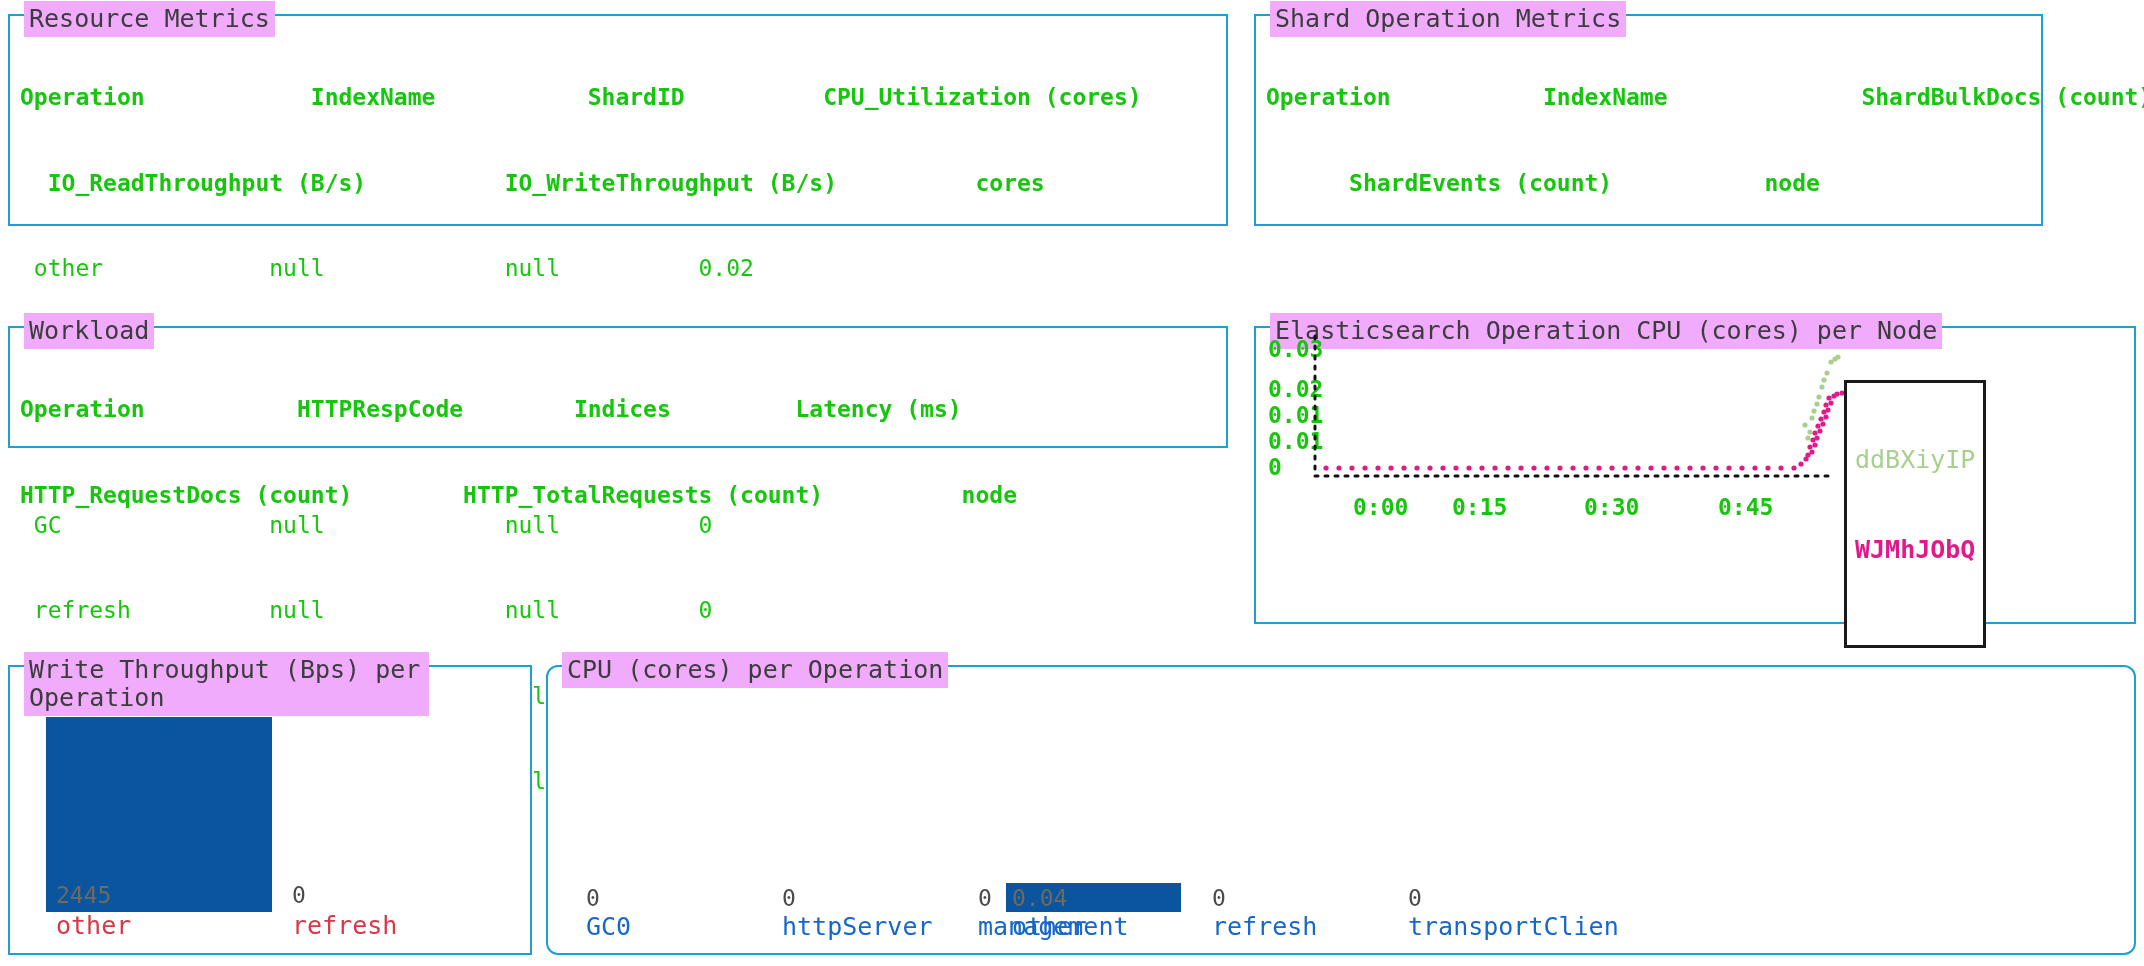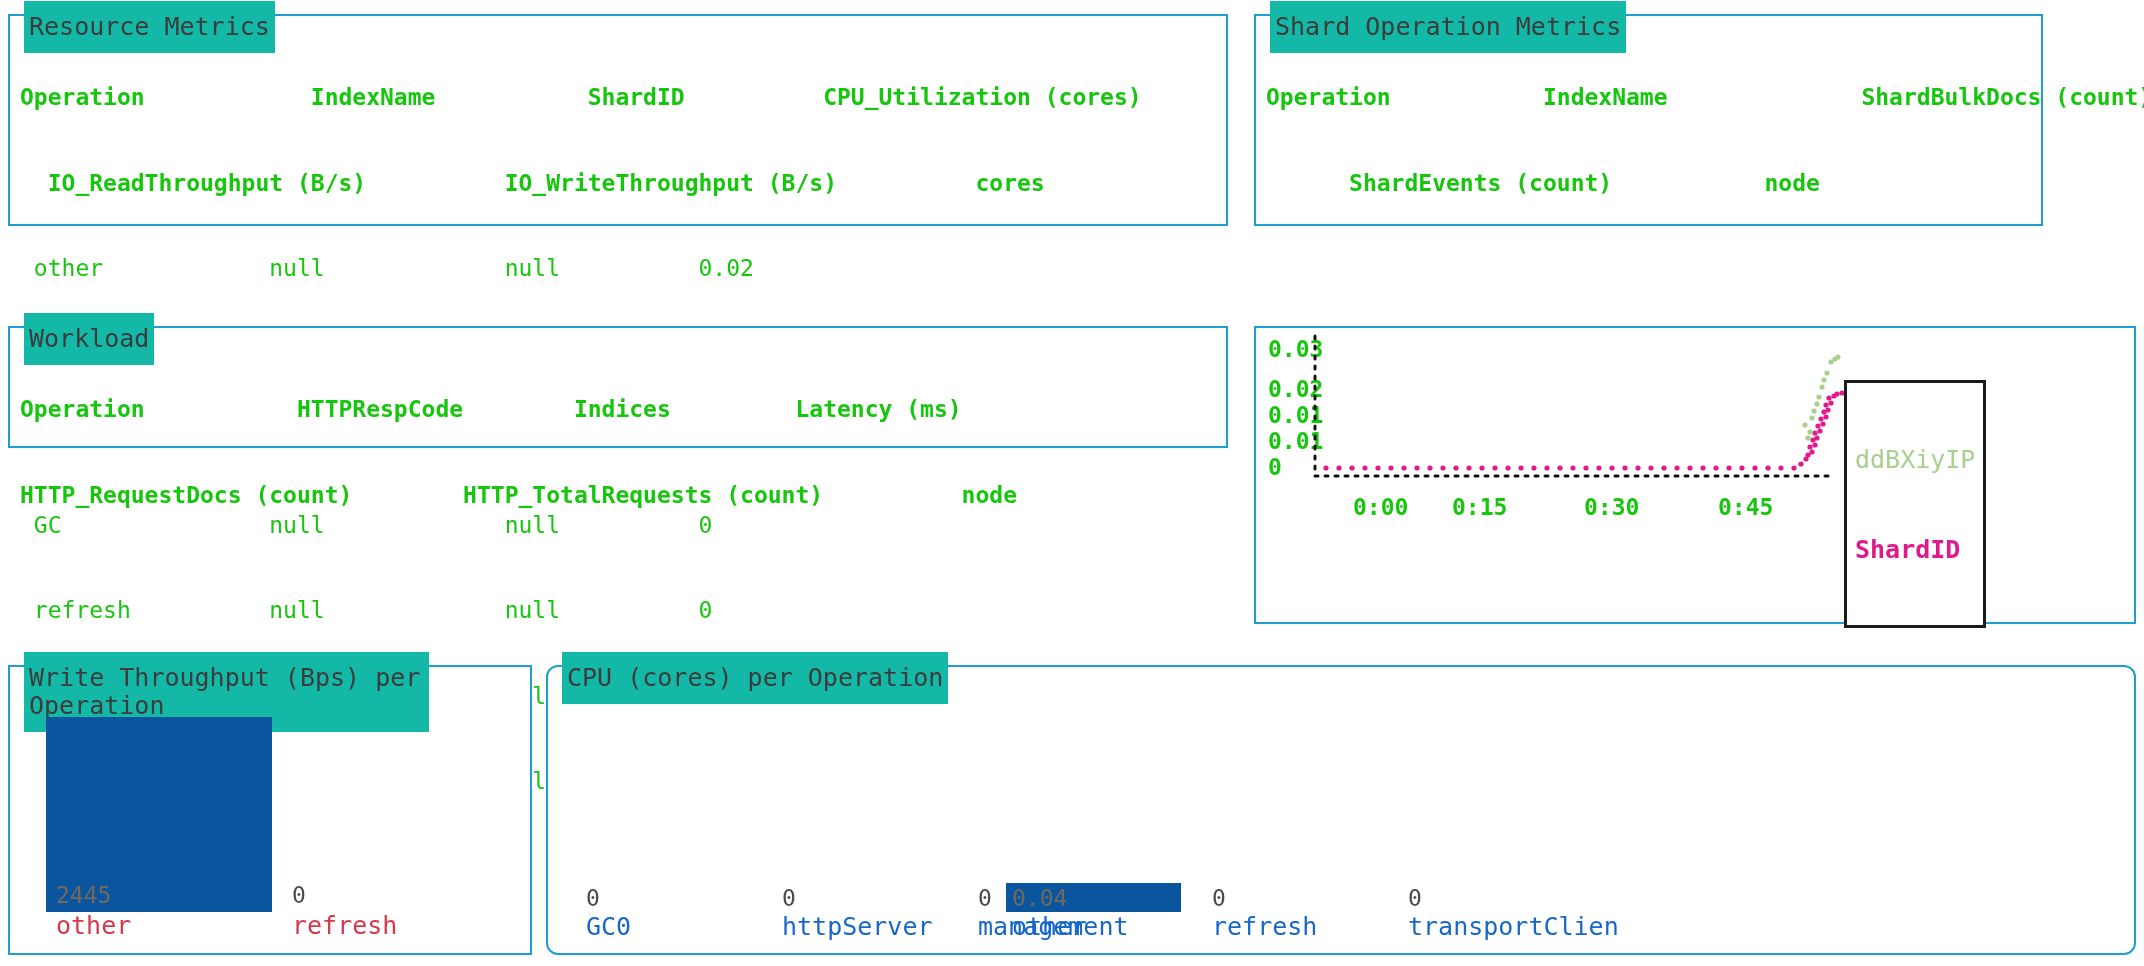--- a/index.html
+++ b/index.html
@@ -9,22 +9,22 @@
   }
   .panel{
     position:absolute;
     border:2px solid #1f9ed4;
     box-sizing:border-box;
     background:#ffffff;
   }
   .panel-title{
     position:absolute;
     top:-15px;left:14px;
-    background:#14b8a6;
-    padding:12px 5px;
+    background:#f0abfc;
+    padding:4px 5px;
     color:#3c3c3c;
     font-size:25px;
     line-height:28px;
     font-family:"DejaVu Sans Mono","Liberation Mono",monospace;
     white-space:pre;
   }
   .panel-title.wrap{ white-space:normal; width:395px; text-align:left; }
 
   
   .metric-table{
@@ -45,21 +45,21 @@
   }
   .xtick{
     position:absolute;color:#16c60c;font-size:23px;line-height:26px;
     font-weight:bold;white-space:pre;
   }
   .axis-dots{position:absolute;}
   .legend-box{
     position:absolute;
     border:3px solid #1a1a1a;
     background:#ffffff;
-    padding:2px 8px 0 8px;
+    padding:2px 8px 20px 8px;
     line-height:30px;
     font-size:25px;
     white-space:pre;
   }
   .legend-1{color:#a8d08d;}
   .legend-2{color:#e01a8a;font-weight:bold;}
 
   
   .bar{position:absolute;background:#0b559f;}
   .bar-value{
@@ -101,20 +101,21 @@
 
 <div class="panel" style="left:8px;top:326px;width:1220px;height:122px;">
   <div class="panel-title">Workload</div>
   <div class="metric-table">
     <div class="hdr">Operation           HTTPRespCode        Indices         Latency (ms)</div>
     <div class="hdr">HTTP_RequestDocs (count)        HTTP_TotalRequests (count)          node</div>
   </div>
 </div>
 
 <div class="panel" style="left:1254px;top:326px;width:882px;height:298px;">
+  <div class="panel-title">Elasticsearch Operation CPU (cores) per Node</div>
 
   <div class="chart-area">
 
     <div class="ytick" style="left:12px;top:8px;">0.03</div>
     <div class="ytick" style="left:12px;top:48px;">0.02</div>
     <div class="ytick" style="left:12px;top:74px;">0.01</div>
     <div class="ytick" style="left:12px;top:100px;">0.01</div>
     <div class="ytick" style="left:12px;top:126px;">0</div>
 
     <div class="xtick" style="left:60px;top:166px;margin-left:37px;">0:00</div>
@@ -202,21 +203,21 @@
         <circle cx="568" cy="52" r="2.6"></circle>
           <circle cx="571" cy="45" r="2.6"></circle>
         <circle cx="575" cy="34" r="2.6"></circle>
           <circle cx="579" cy="31" r="2.6"></circle>
         <circle cx="582" cy="29" r="2.6"></circle>
       </g>
     </svg>
 
     <div class="legend-box" style="left:588px;top:52px;">
       <div class="legend-1">ddBXiyIP</div>
-      <div class="legend-2">ShardID</div>
+      <div class="legend-2">WJMhJObQ</div>
     </div>
   </div>
 </div>
 
 <div class="panel" style="left:8px;top:665px;width:524px;height:290px;">
   <div class="panel-title wrap">Write Throughput (Bps) per Operation</div>
 
   <div class="chart-area">
 
     <div class="bar" style="left:36px;top:50px;width:226px;height:195px;"></div>

